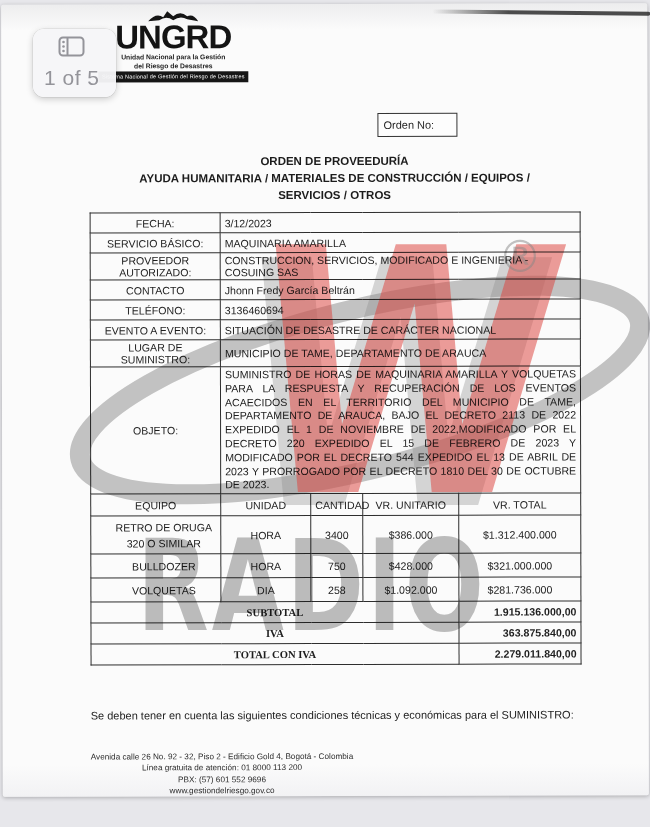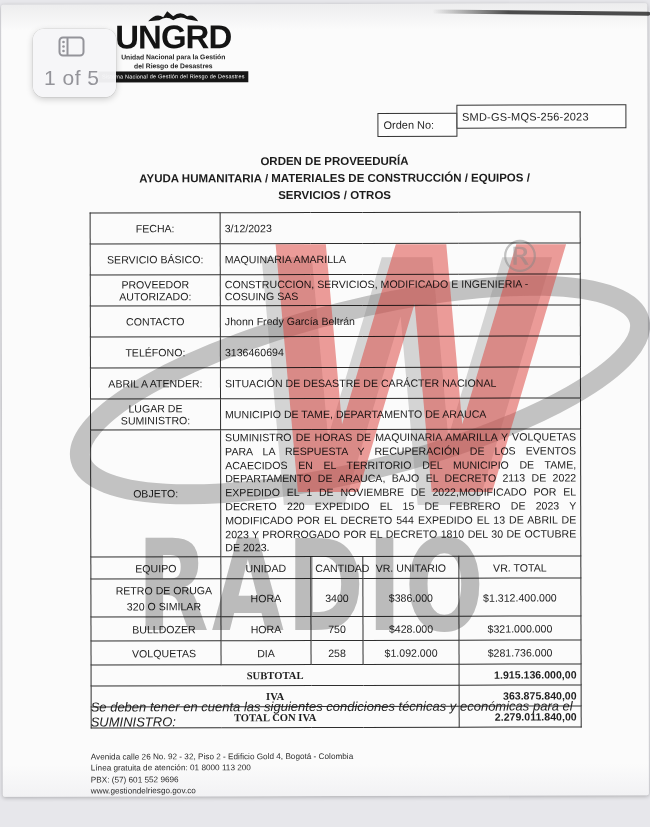--- a/index.html
+++ b/index.html
@@ -51,37 +51,37 @@
   
   .doc-title { position:absolute; left:88px; top:149px; width:490px; text-align:center; z-index:2; }
   .doc-title div { font-size:11.5px; font-weight:bold; line-height:17px; color:#1c1c1c; }
   
   table.main {
     position:absolute; left:88px; top:208px; width:490px; z-index:2;
     border-collapse:collapse; table-layout:fixed;
     font-size:10.6px; color:#1e1e1e;
   }
   table.main td { border:1.2px solid #2e2e2e; padding:1px 4px; vertical-align:middle; }
-  td.lbl { text-align:center; height:31px; }
+  td.lbl { text-align:center; height:20px; }
   td.val { text-align:left; padding-left:6px; }
   td.objeto-text { text-align:justify; line-height:13.8px; padding:3px 7px; height:110px; }
   tr.eq-head td { text-align:center; height:22px; }
   tr.eq-row td { text-align:center; }
   tr.eq-row td.eq-name { line-height:16px;padding-left:20px; }
   tr.eq-row.tall td { height:38px; }
   tr.eq-row.short td { height:24px; }
   tr.tot td { height:21px; font-weight:bold; }
   td.tot-lbl { text-align:center;font-family:Liberation Serif, serif; }
   td.tot-val { text-align:right; padding-right:7px; }
   
   .conditions { position:absolute; left:88px; top:681px; z-index:2; }
   .conditions .head { font-size:11px; font-weight:bold; text-decoration:underline; color:#1c1c1c; }
-  .conditions .body { font-size:13px; color:#222; margin-top:14px;font-style:italic; }
+  .conditions .body { font-size:11px; color:#222; margin-top:24px; }
   .footer { position:absolute; left:88px; top:747px; z-index:2; }
-  .footer div { font-size:8.2px; line-height:11.3px; color:#2c2c2c; }
+  .footer div { font-size:8.2px; line-height:11.3px; color:#2c2c2c;text-align:center; }
   
   svg.wm {
     position:absolute; left:0; top:0; width:650px; height:827px; z-index:4;
     pointer-events:none; mix-blend-mode:multiply;
   }
 </style>
 </head>
 <body>
 
 <div class="stage">
@@ -95,21 +95,20 @@
         <path d="M1 12 Q9 3 16 8 L20 2 L26 7 Q33 1 40 7 Q46 4 51 12 L40 10 Q33 6 26 11 Q19 6 12 11 Z" fill="#151515"></path>
       </svg>
       <div class="name">UNGRD</div>
       <div class="sub">Unidad Nacional para la Gestión</div>
       <div class="sub">del Riesgo de Desastres</div>
       <div class="banner">Sistema Nacional de Gestión del Riesgo de Desastres</div>
     </div>
 
     <div class="order-box">
       <div class="cell lbl">Orden No:</div>
-      <div class="cell num">SMD-GS-MQS-256-2023</div>
     </div>
 
     <div class="doc-title">
       <div>ORDEN DE PROVEEDURÍA</div>
       <div>AYUDA HUMANITARIA / MATERIALES DE CONSTRUCCIÓN / EQUIPOS /</div>
       <div>SERVICIOS / OTROS</div>
     </div>
 
     <table class="main">
       <colgroup>
@@ -134,21 +133,21 @@
         </tr>
         <tr>
           <td class="lbl">CONTACTO</td>
           <td class="val" colspan="4">Jhonn Fredy García Beltrán</td>
         </tr>
         <tr>
           <td class="lbl">TELÉFONO:</td>
           <td class="val" colspan="4">3136460694</td>
         </tr>
         <tr>
-          <td class="lbl">ABRIL A ATENDER:</td>
+          <td class="lbl">EVENTO A EVENTO:</td>
           <td class="val" colspan="4">SITUACIÓN DE DESASTRE DE CARÁCTER NACIONAL</td>
         </tr>
         <tr>
           <td class="lbl">LUGAR DE SUMINISTRO:</td>
           <td class="val" colspan="4">MUNICIPIO DE TAME, DEPARTAMENTO DE ARAUCA</td>
         </tr>
         <tr>
           <td class="lbl">OBJETO:</td>
           <td class="val objeto-text" colspan="4">SUMINISTRO DE HORAS DE MAQUINARIA AMARILLA Y VOLQUETAS PARA LA RESPUESTA Y RECUPERACIÓN DE LOS EVENTOS ACAECIDOS EN EL TERRITORIO DEL MUNICIPIO DE TAME, DEPARTAMENTO DE ARAUCA, BAJO EL DECRETO 2113 DE 2022 EXPEDIDO EL 1 DE NOVIEMBRE DE 2022,MODIFICADO POR EL DECRETO 220 EXPEDIDO EL 15 DE FEBRERO DE 2023 Y MODIFICADO POR EL DECRETO 544 EXPEDIDO EL 13 DE ABRIL DE 2023 Y PRORROGADO POR EL DECRETO 1810 DEL 30 DE OCTUBRE DE 2023.</td>
         </tr>

